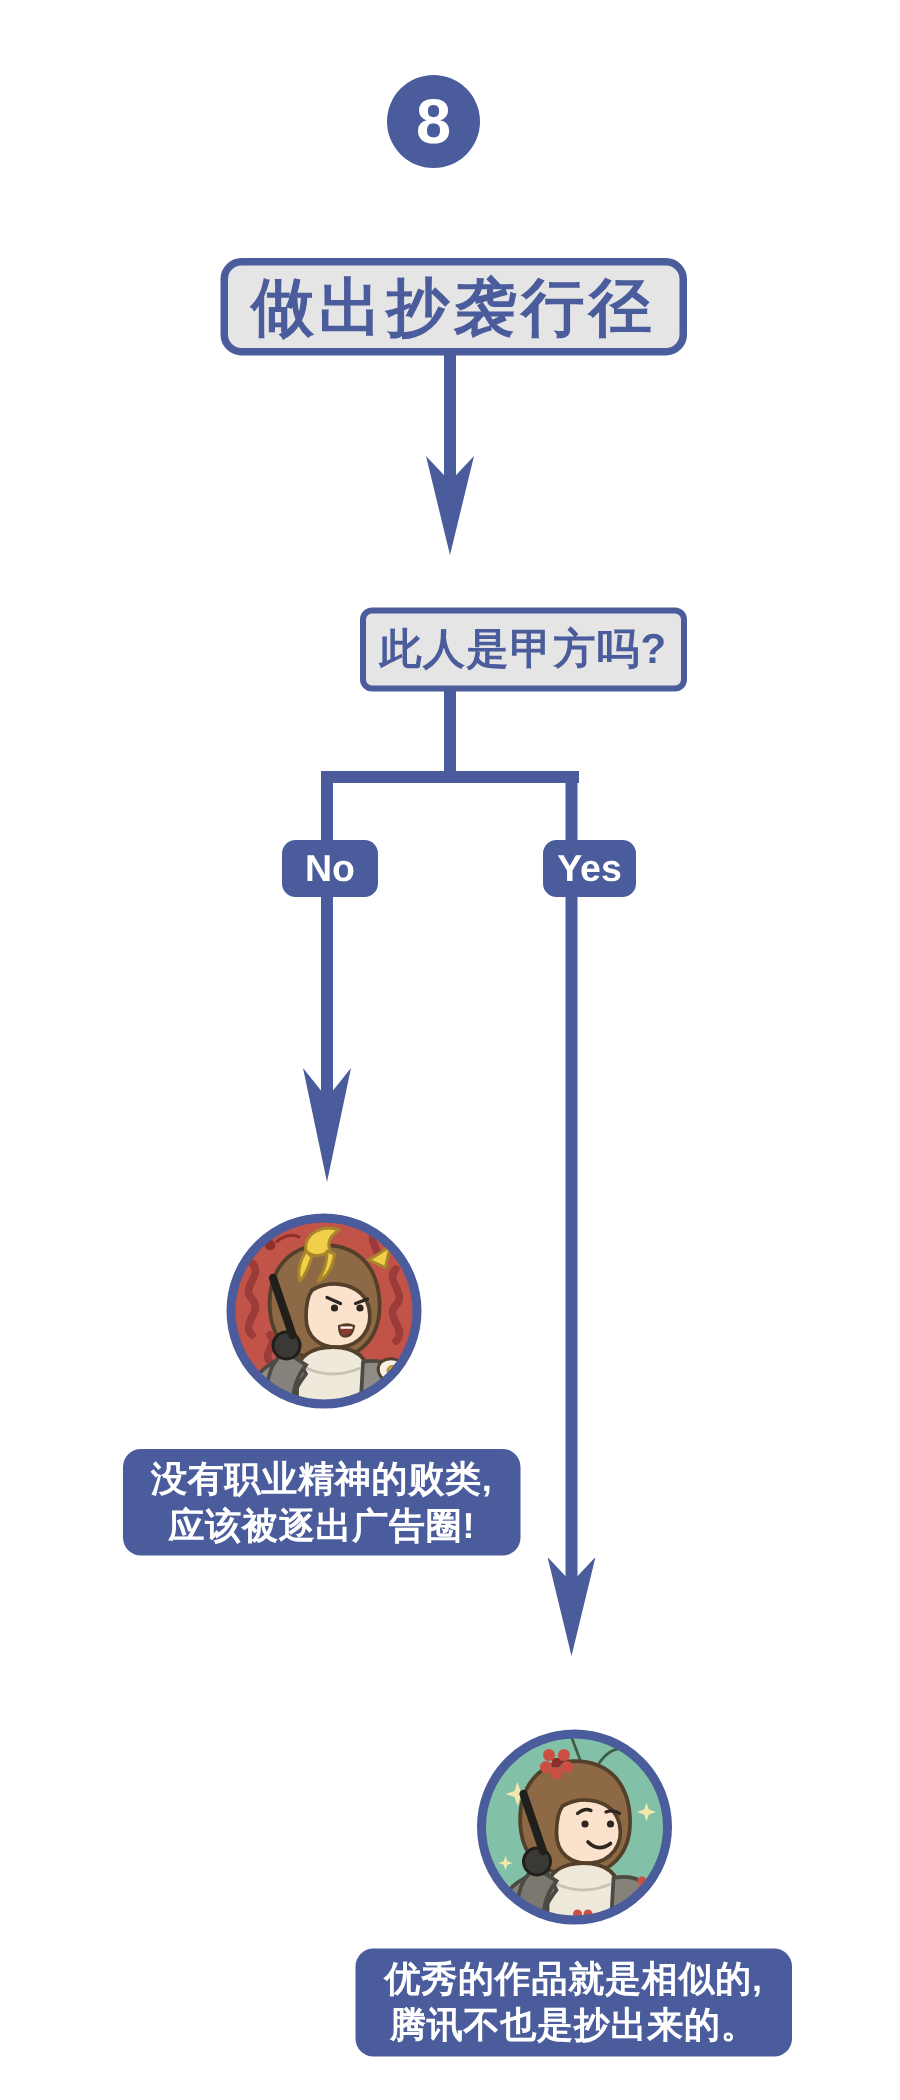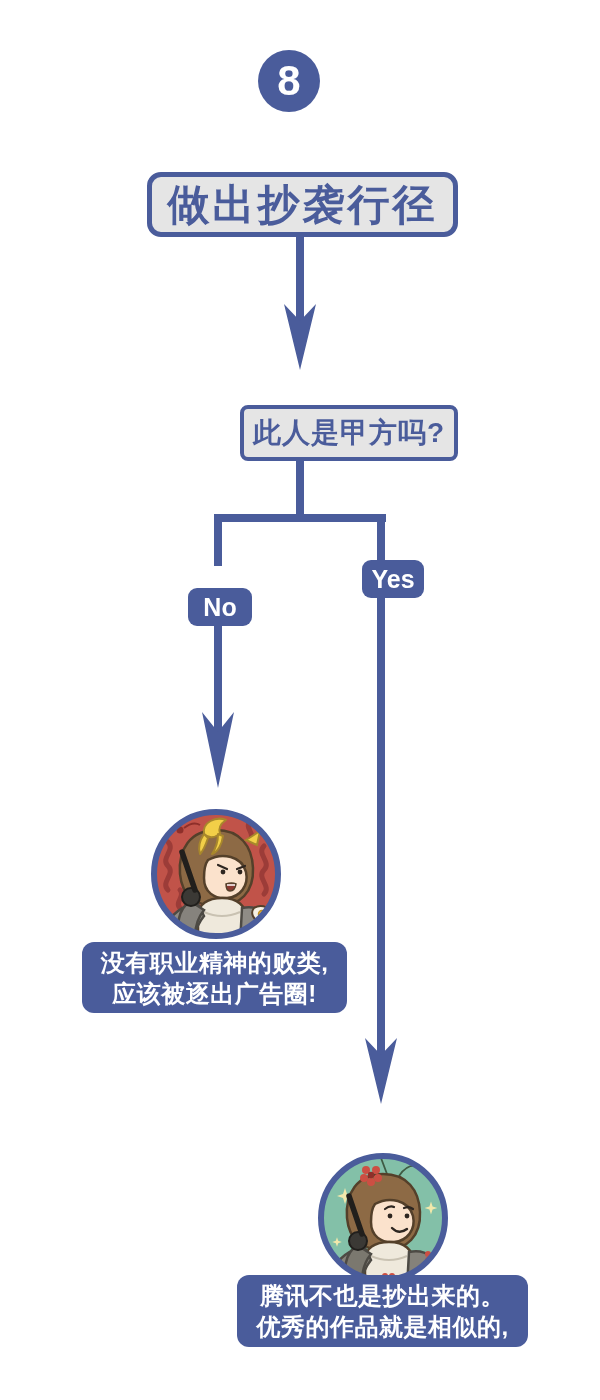--- a/index.html
+++ b/index.html
@@ -48,33 +48,33 @@
   .shaft.v{width:8px;}
   .shaft.h{height:8px;}
   .arrowhead{position:absolute;z-index:1;}
   
   .pill{
     position:absolute;background:var(--primary);
     color:#fff;font-weight:700;font-size:25px;
     border-radius:9px;display:flex;align-items:center;justify-content:center;
     z-index:2;
   }
-  .pill-no{left:188px;top:588px;width:64px;height:38px;}
+  .pill-no{left:188px;top:560px;width:64px;height:38px;}
   .pill-yes{left:350px;top:560px;width:62px;height:38px;margin-left:12px;}
   
   .avatar{position:absolute;width:140px;height:140px;z-index:2;}
   .avatar-no{left:146px;top:804px;}
   .avatar-yes{left:313px;top:1148px;}
   
   .caption{
     position:absolute;background:var(--primary);
     border-radius:12px;color:#fff;font-weight:700;
     font-size:24px;line-height:31px;text-align:center;
     display:flex;flex-direction:column;align-items:center;justify-content:center;
-    z-index:3;letter-spacing:0.5px;
+    z-index:3;letter-spacing:0.5px;margin-top:24px;
   }
   .caption-no{left:82px;top:942px;width:265px;height:71px;}
   .caption-yes{left:237px;top:1275px;width:291px;height:72px;}
 </style>
 </head>
 <body>
 
 <div class="canvas">
 
   <div class="badge">
@@ -214,17 +214,17 @@
           <circle cx="79" cy="128" r="3" fill="#cc4f43"></circle>
         <circle cx="72" cy="134" r="3" fill="#cc4f43"></circle>
           <circle cx="79" cy="134" r="3" fill="#cc4f43"></circle>
         <circle cx="75.5" cy="131" r="2.4" fill="#8e2f2a"></circle>
       </g>
     </g>
     <circle cx="70" cy="70" r="62" fill="none" stroke="var(--primary)" stroke-width="6"></circle>
   </svg>
 
   <div class="caption caption-yes">
+    <span>优秀的作品就是相似的,</span>
     <span>腾讯不也是抄出来的。</span>
-    <span>优秀的作品就是相似的,</span>
   </div>
 
 </div>
 
 </body></html>

